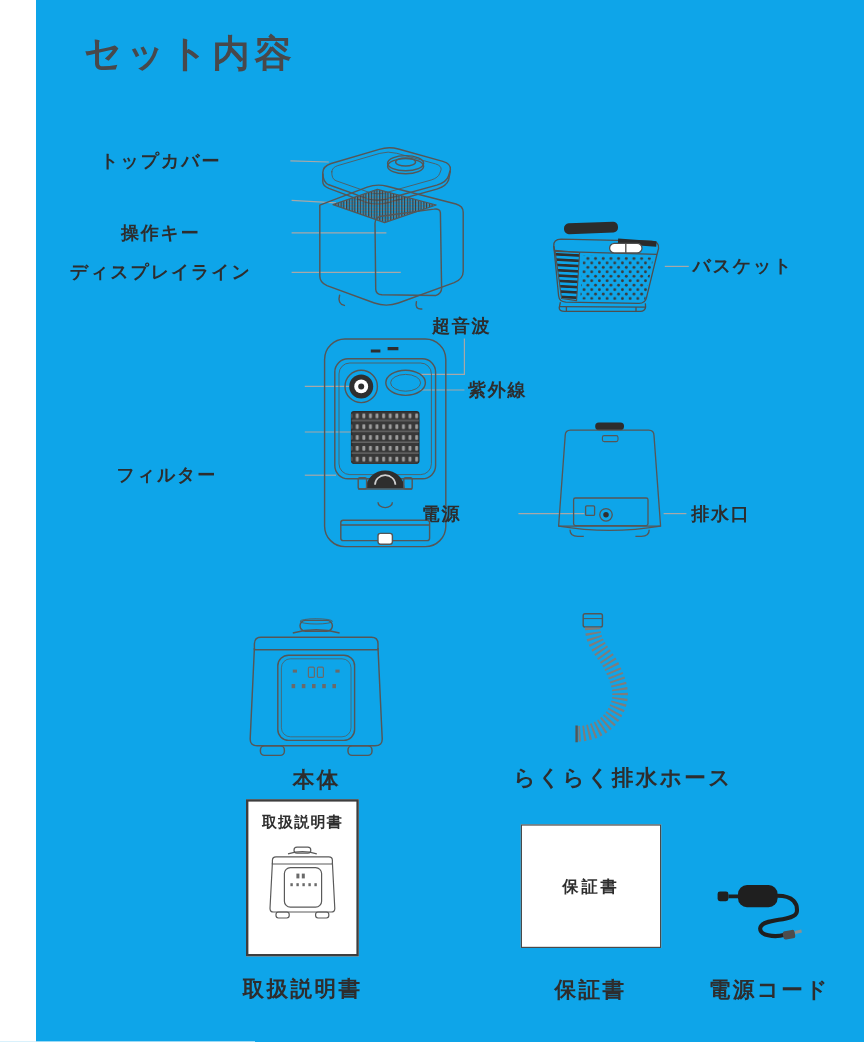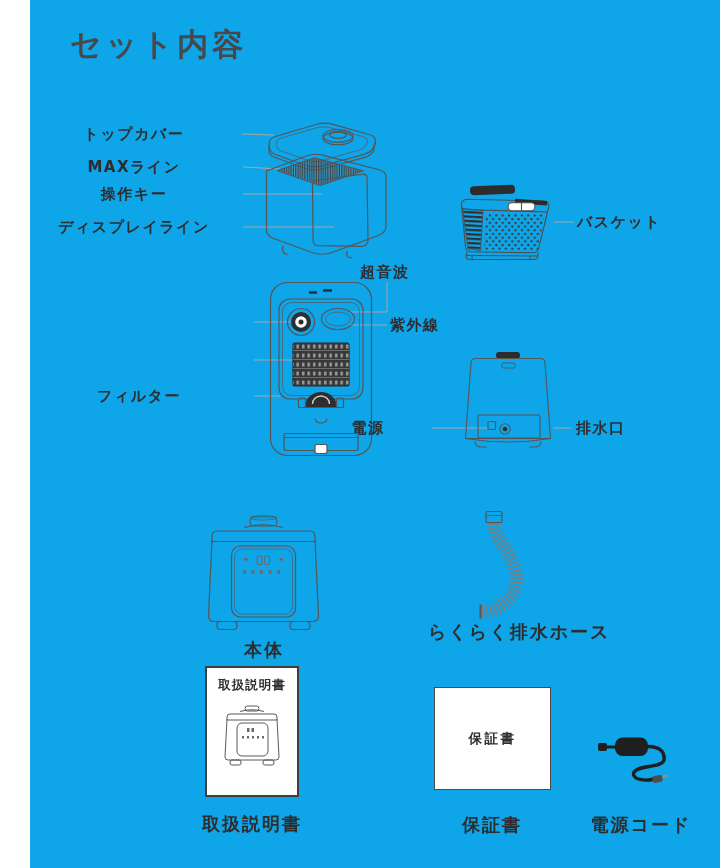--- a/index.html
+++ b/index.html
@@ -75,21 +75,20 @@
       <ellipse cx="78" cy="22" rx="15" ry="6.3"></ellipse>
       <ellipse cx="78" cy="21" rx="8.3" ry="3.4"></ellipse>
       <path d="M6.5,57 L46,42 Q54,39 62.5,41.2 L120,56 Q126,57.8 126,62.8 L126,112 Q126,118.5 118.5,121.5 L72,138.5 Q62,142 52,138.5 L12.5,124 Q6.5,121.5 6.5,116 Z"></path>
       <path d="M17.5,56.5 L54.5,43.8 L103.5,56.8 L60.5,71.5 Z" fill="url(#pGrill)" stroke-width="1"></path>
       <path d="M52.5,72 Q52.5,67.5 57.5,66.2 L101.5,60.3 Q106.8,59.4 107,63.4 L108,126 Q108.1,130.6 103,132.3 L58.3,131.6 Q53.3,131.4 53.1,127 Z"></path>
       <path d="M23,132 q-2,7 4,8.5 M87,137.5 q-1.5,6.5 4.5,6"></path>
     </g>
   </svg>
 
   <div class="lbl r" style="left:0;width:208px;top:125px">トップカバー</div>
-  <div class="lbl r" style="left:0;width:208px;top:158px">MAXライン</div>
   <div class="lbl r" style="left:0;width:208px;top:185px">操作キー</div>
   <div class="lbl r" style="left:0;width:208px;top:218px">ディスプレイライン</div>
 
   <svg class="art" style="left:426px;top:184px" width="100" height="78" viewBox="0 0 100 78">
     <defs>
       <pattern id="pDots" width="6.4" height="7.4" patternUnits="userSpaceOnUse">
         <circle cx="1.9" cy="1.9" r="1.2" fill="#3a3a3a"></circle>
         <circle cx="5.1" cy="5.6" r="1.2" fill="#3a3a3a"></circle>
       </pattern>
       <pattern id="pSlats" width="8" height="4.4" patternUnits="userSpaceOnUse" patternTransform="rotate(3)">
@@ -191,21 +190,21 @@
     </g>
   </svg>
   <div class="cap" style="left:170px;width:128px;top:638px">本体</div>
 
   <svg class="art" style="left:430px;top:510px" width="112" height="118" viewBox="0 0 112 118">
     <rect x="26" y="1.5" width="16" height="11" rx="1.5" fill="none" stroke="#555555" stroke-width="1.2"></rect>
     <line x1="26" y1="5.5" x2="42" y2="5.5" stroke="#555555" stroke-width="0.8"></line>
     <path d="M34,13 C34,28 45,35 50.5,47 C56.5,60.5 60,70 52.5,83.5 C46.5,94.5 35,101.5 21,101.5" fill="none" stroke="#7d7d7d" stroke-width="13" stroke-dasharray="1.7 2.3"></path>
     <line x1="20.5" y1="94.5" x2="20.5" y2="108.5" stroke="#555555" stroke-width="2"></line>
   </svg>
-  <div class="cap" style="left:398px;width:138px;top:620px">らくらく排水ホース</div>
+  <div class="cap" style="left:398px;width:138px;top:636px">らくらく排水ホース</div>
 
   <div class="doc-box manual-box">
     <div class="manual-title">取扱説明書</div>
     <svg width="64" height="66" viewBox="0 0 64 66">
       <g fill="none" stroke="#5a5a5a" stroke-width="1">
         <rect x="25" y="1" width="14" height="5" rx="2.5"></rect>
         <path d="M20,6.5 q12,-3.5 24,0"></path>
         <path d="M7,12 Q7,9 10,9 L54,9 Q57,9 57,12 L57,15 L7,15 Z"></path>
         <path d="M7,14 L5,52 Q5,55 8,55 L56,55 Q59,55 59,52 L57,14"></path>
         <rect x="17" y="18" width="31" height="33" rx="5"></rect>

